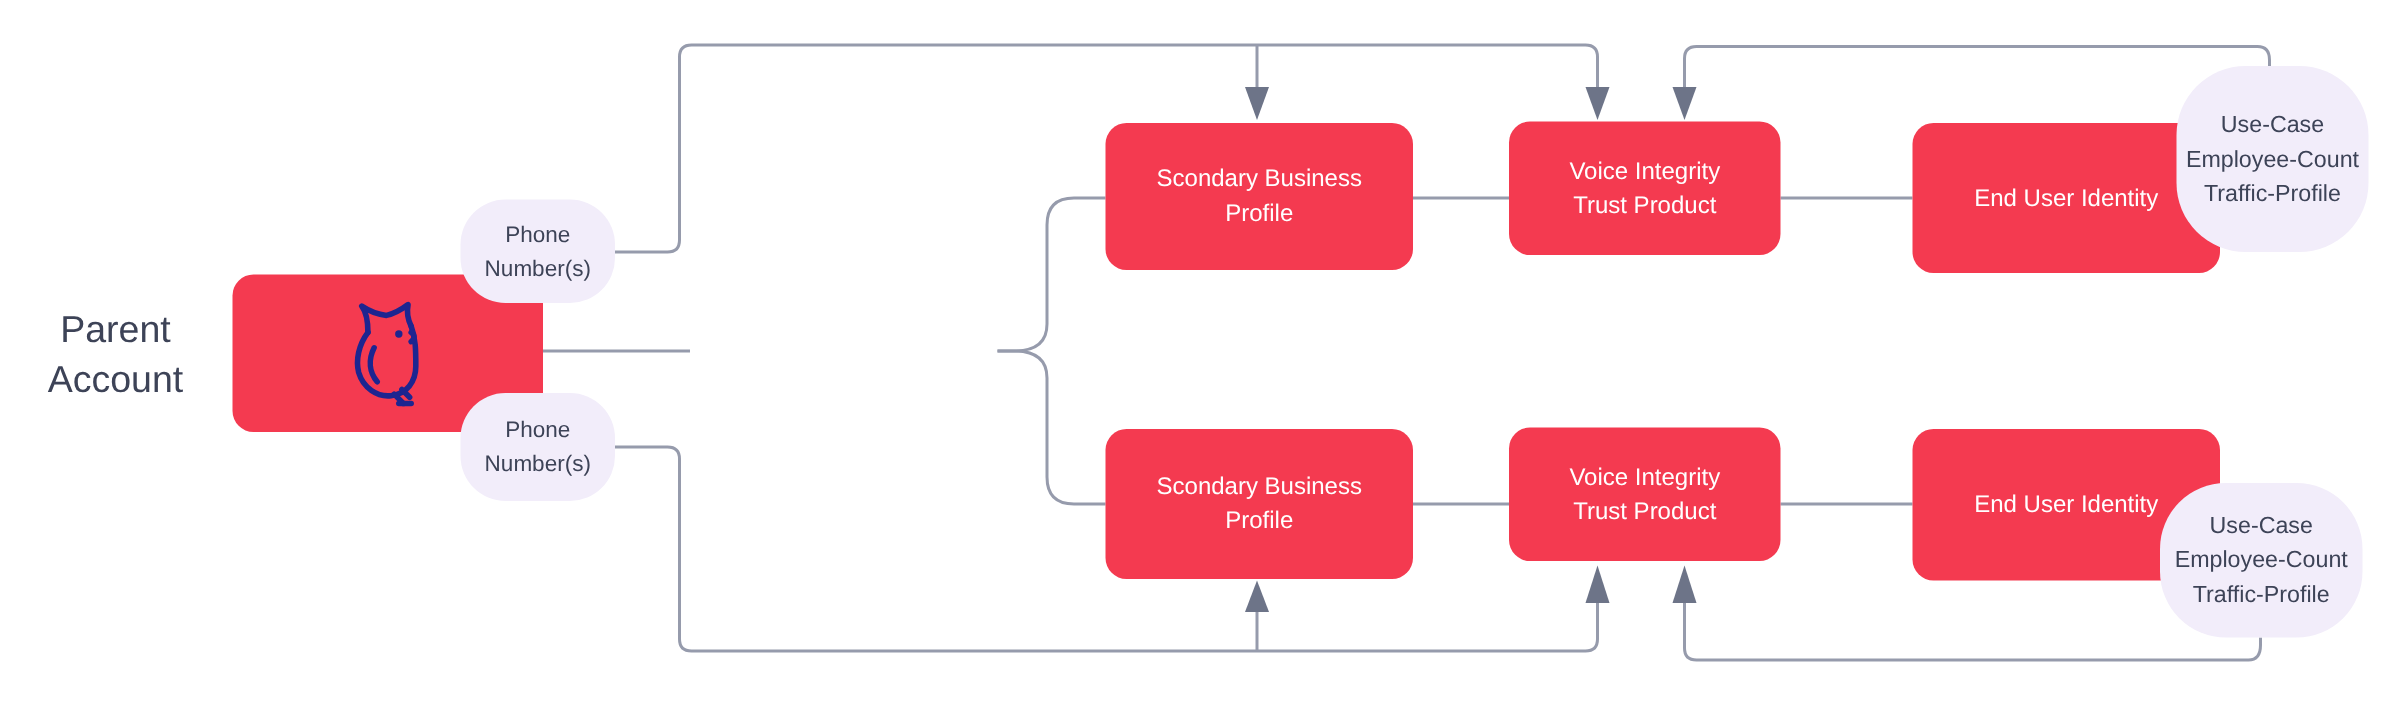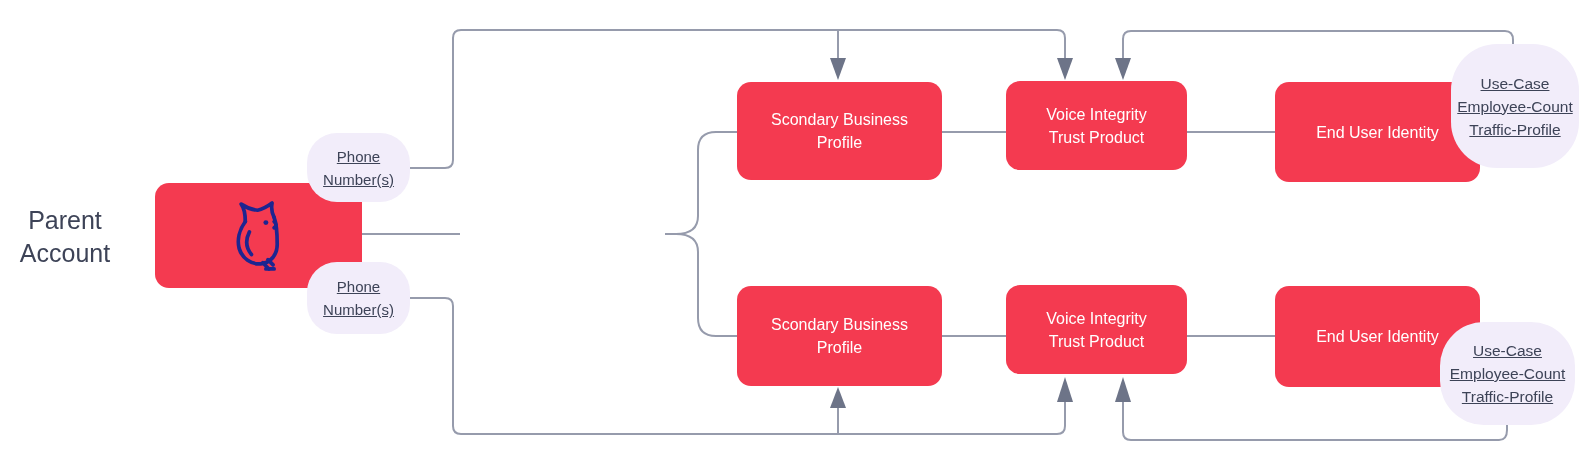--- a/index.html
+++ b/index.html
@@ -25,25 +25,25 @@
   .node{
     position:absolute;display:flex;align-items:center;justify-content:center;
     text-align:center;box-sizing:border-box;
   }
   .red{
     background:var(--node-red);color:var(--node-text);
     border-radius:14px;font-size:16px;line-height:23px;z-index:2;
   }
   .bubble{
     background:var(--bubble-lavender);color:var(--label-text);
-    font-size:15px;line-height:23px;z-index:3;text-decoration:underline;
+    font-size:15px;line-height:23px;z-index:3;
   }
   .parent-label{
     position:absolute;left:0;top:204px;width:130px;text-align:center;
-    color:var(--label-text);font-size:25px;line-height:33px;z-index:1;
+    color:var(--label-text);font-size:25px;line-height:33px;z-index:1;padding-left:12px;
   }
   
   .account-box{left:155px;top:183px;width:207px;height:105px;}
   .primary-box{left:460px;top:184px;width:205px;height:100px;padding:0 20px;}
   .sec-top{left:737px;top:82px;width:205px;height:98px;padding:0 18px;}
   .sec-bottom{left:737px;top:286px;width:205px;height:100px;padding:0 18px;}
   .voice-top{left:1006px;top:81px;width:181px;height:89px;padding:0 24px;}
   .voice-bottom{left:1006px;top:285px;width:181px;height:89px;padding:0 24px;}
   .end-top{left:1275px;top:82px;width:205px;height:100px;padding:0 12px;}
   .end-bottom{left:1275px;top:286px;width:205px;height:101px;padding:0 12px;}

